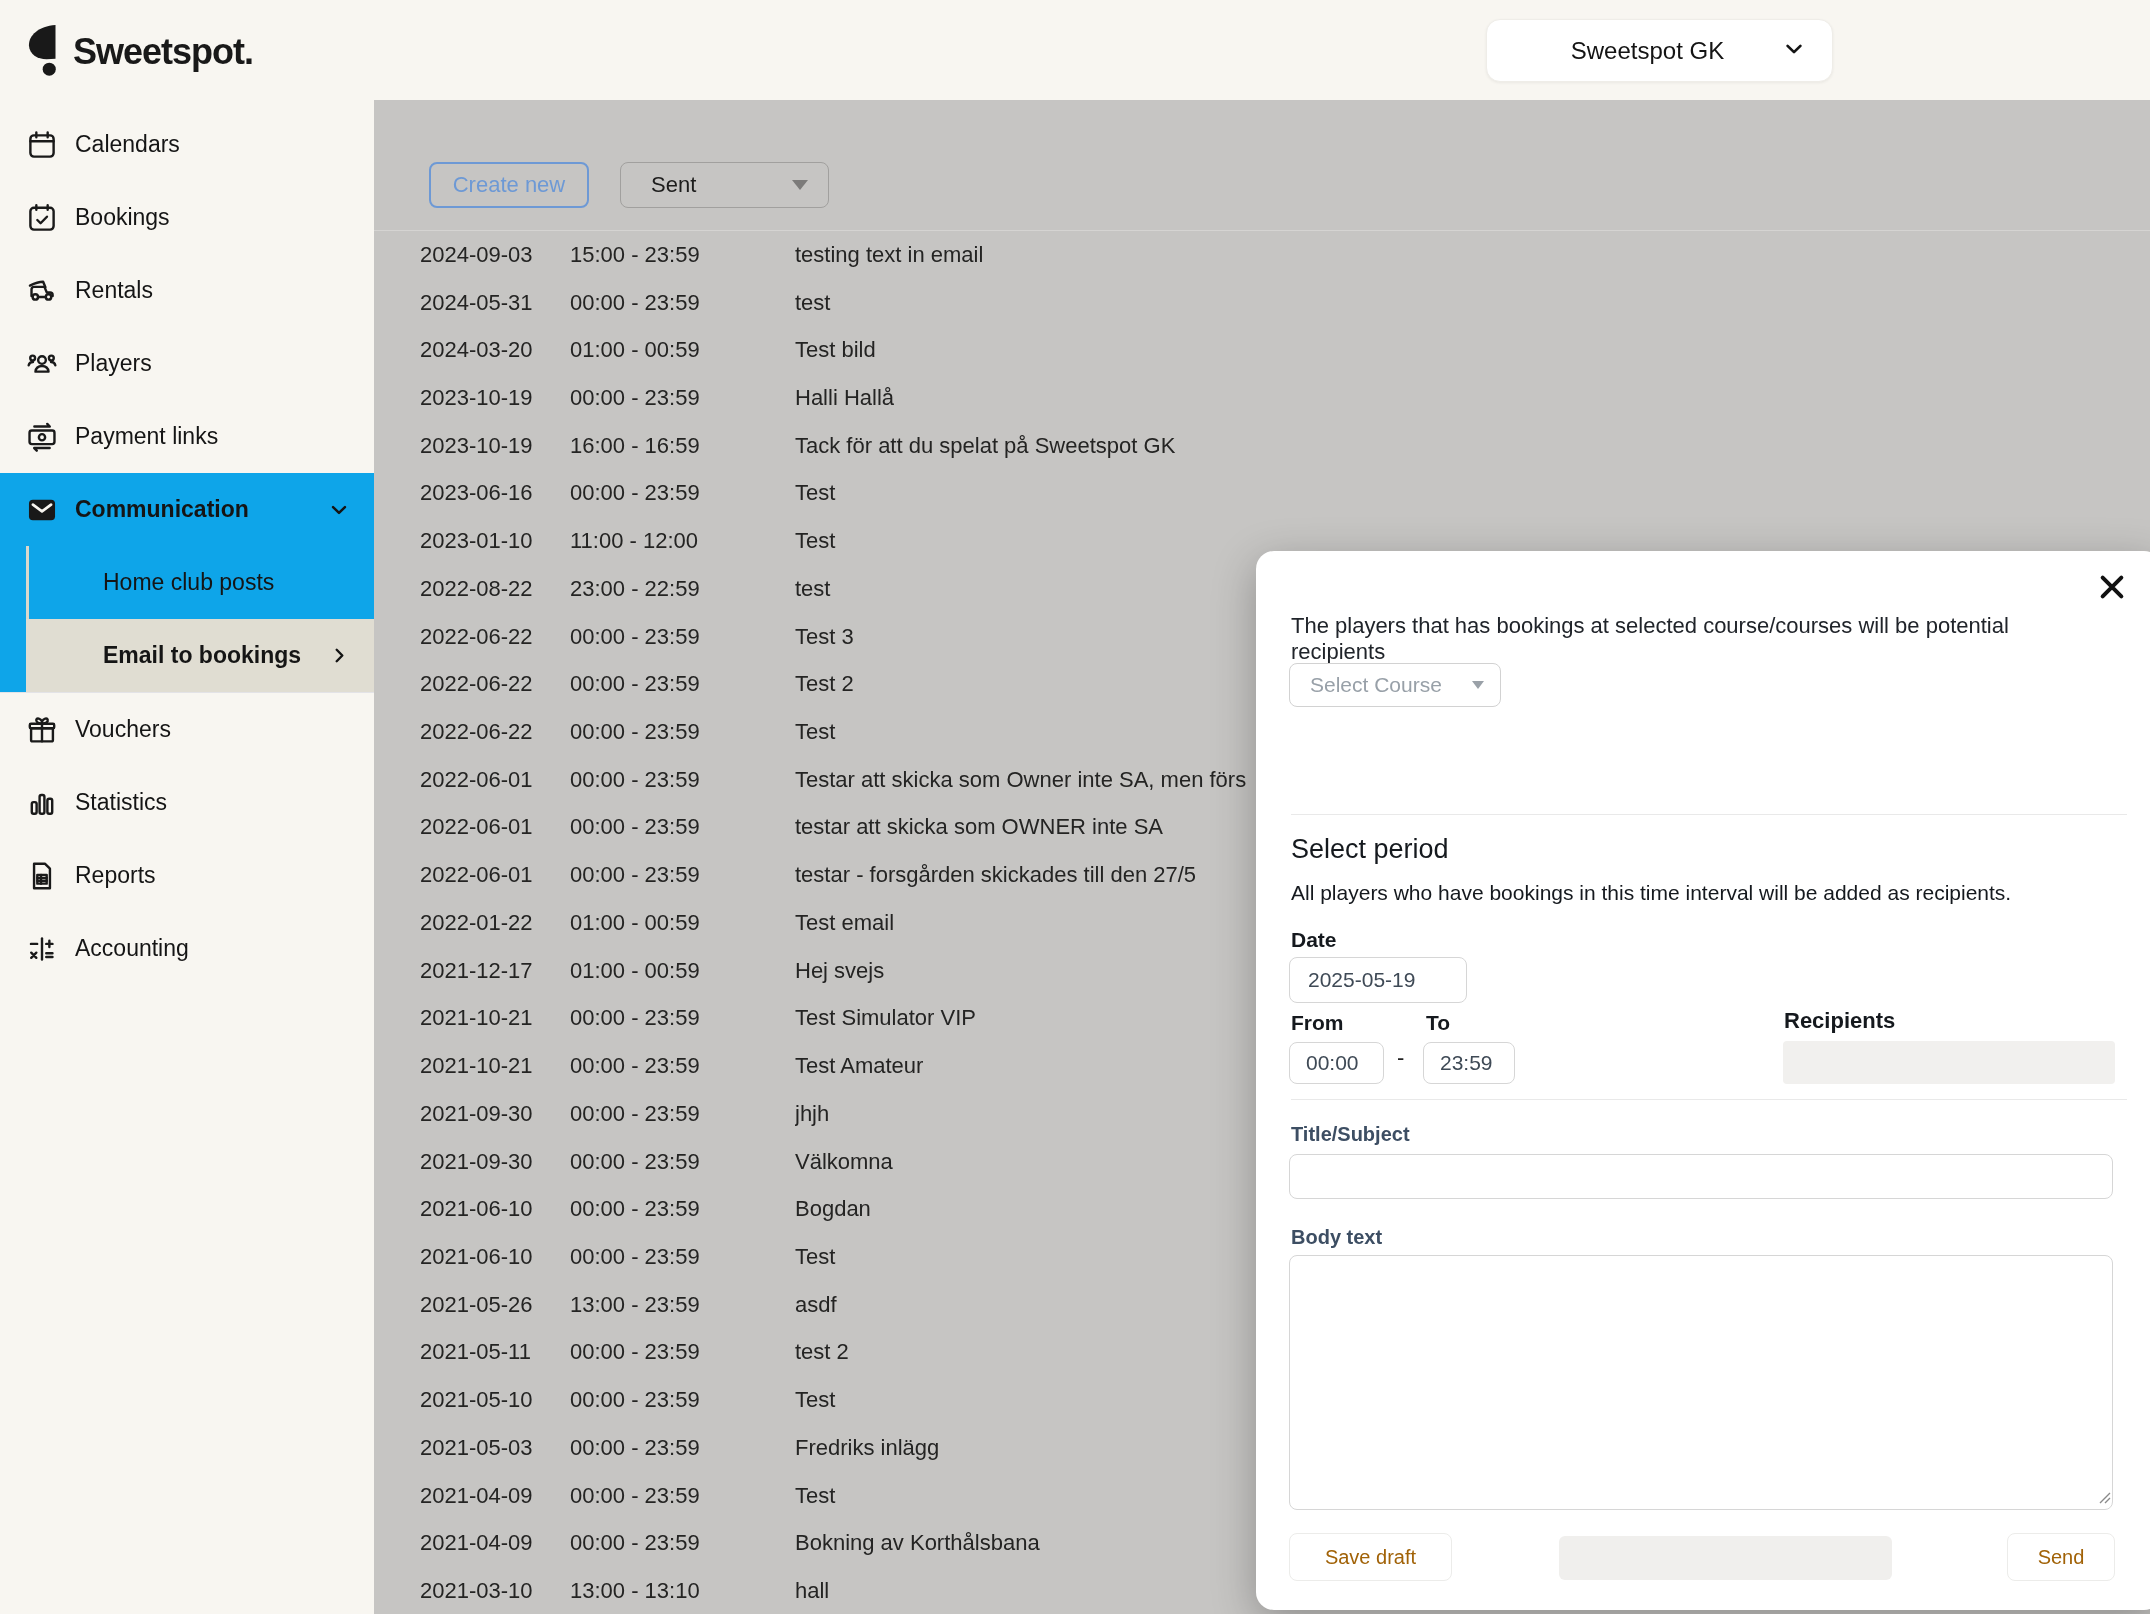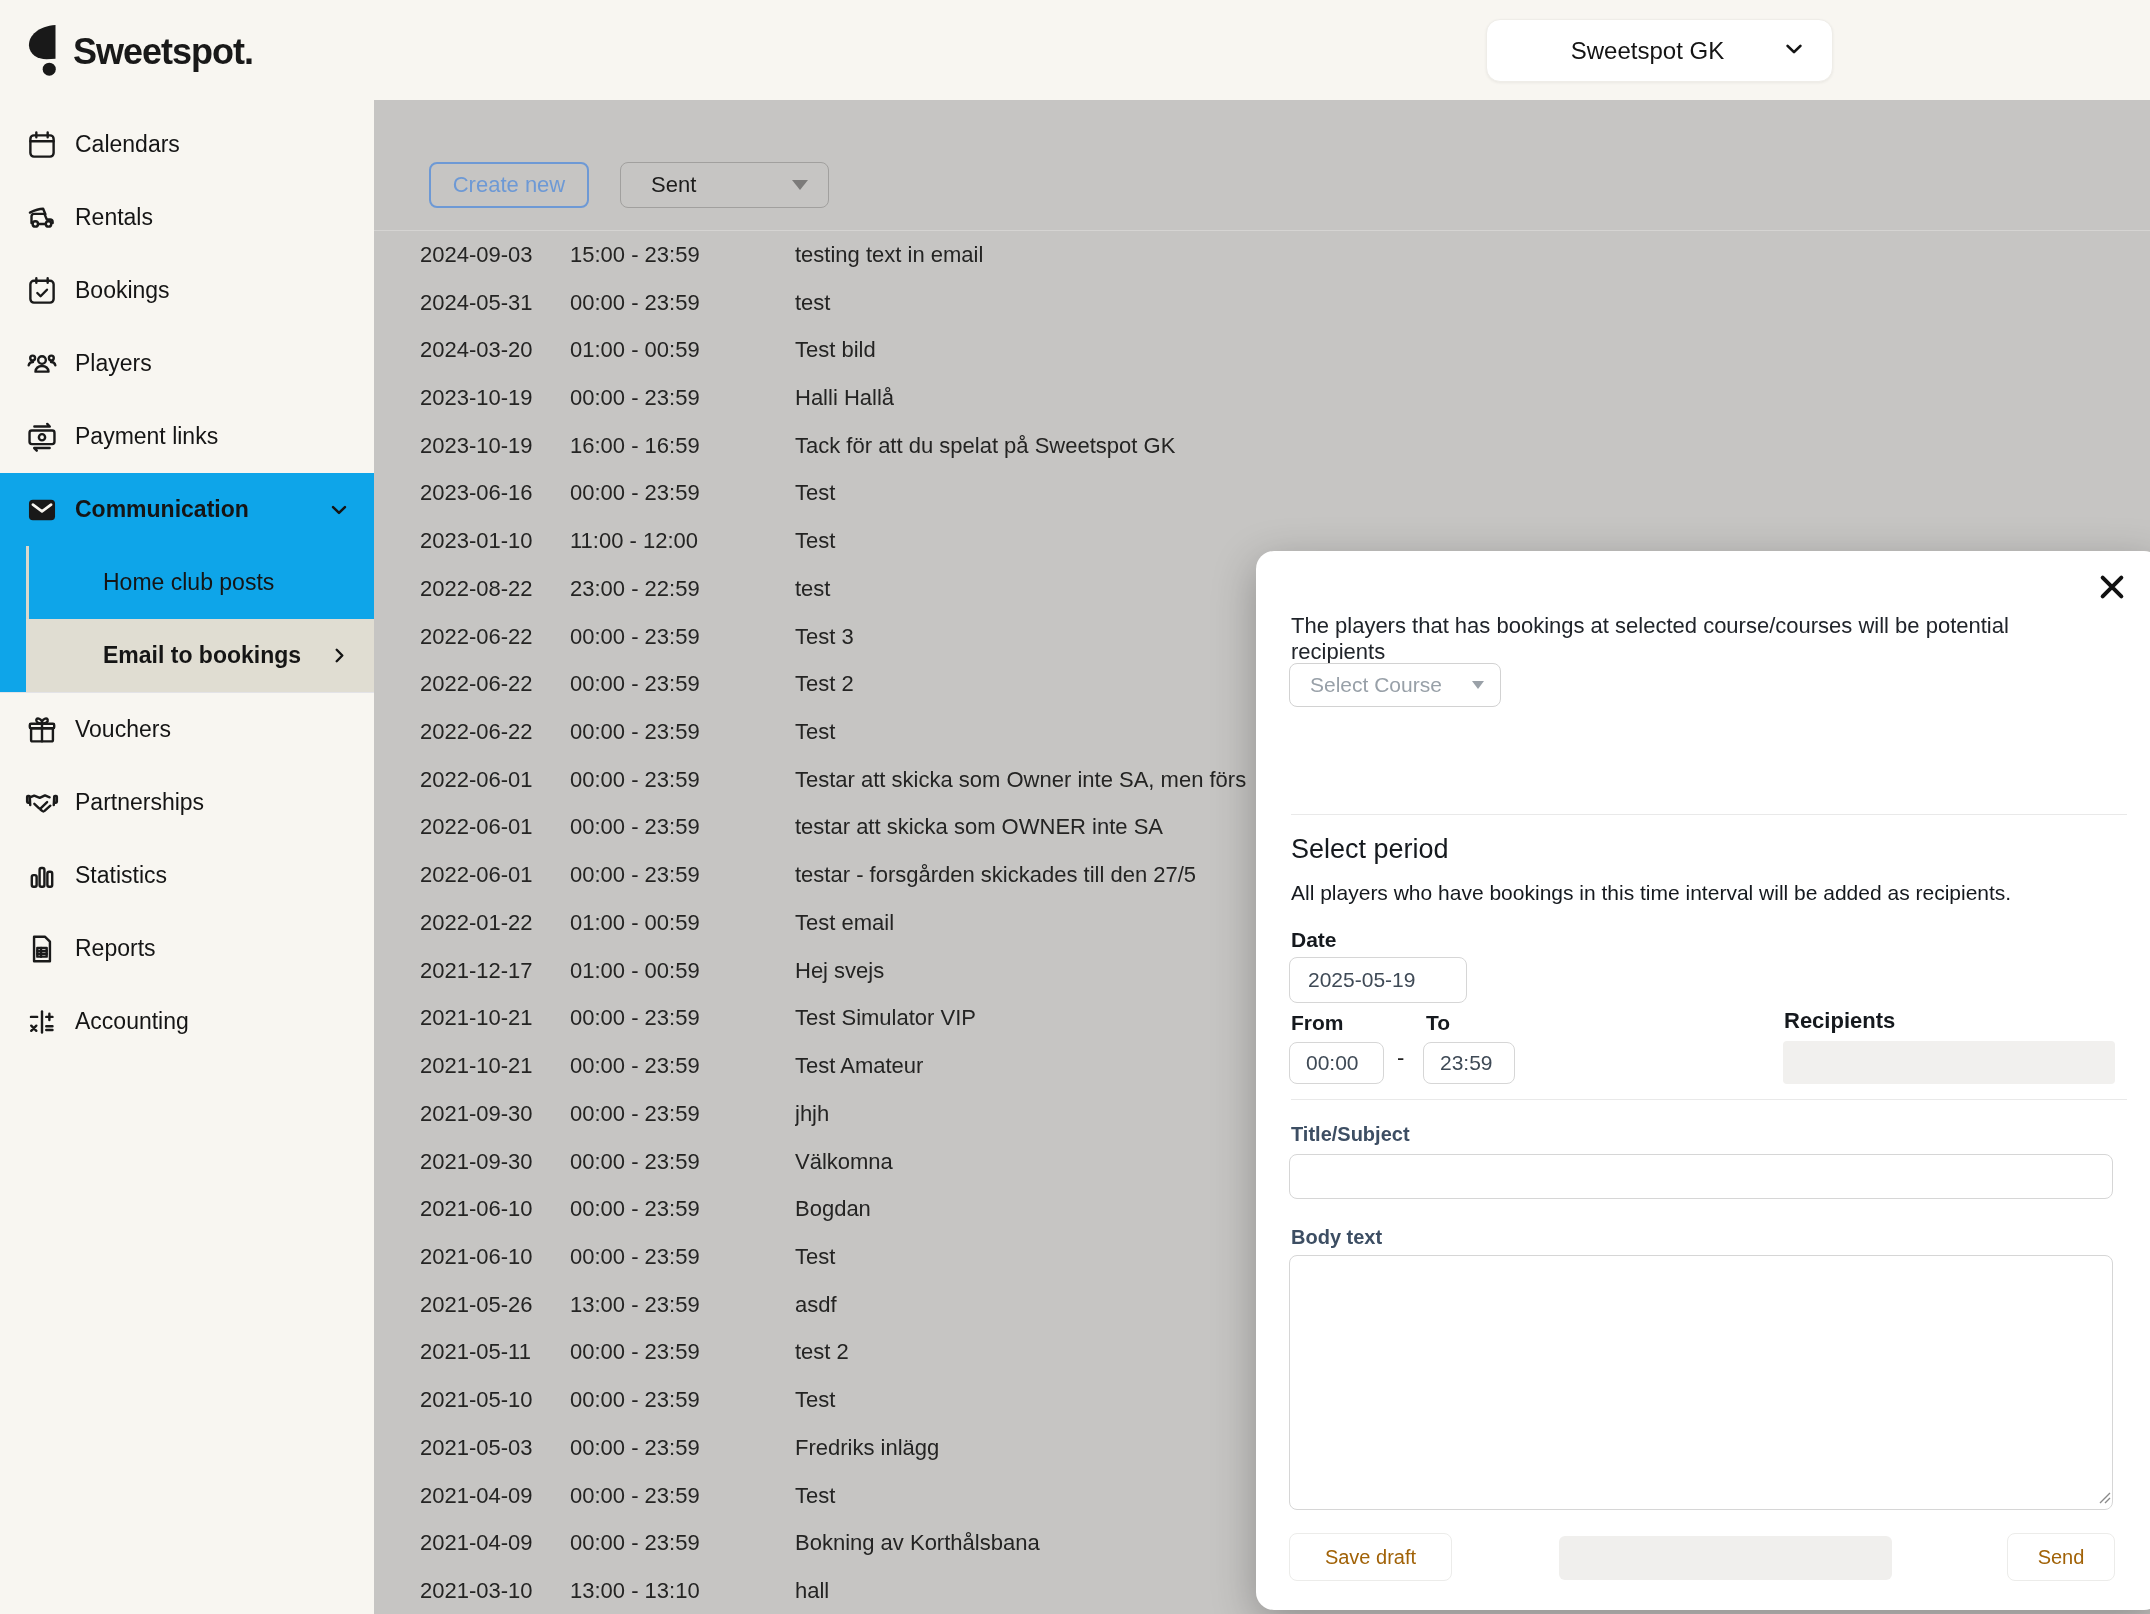--- a/index.html
+++ b/index.html
@@ -112,39 +112,39 @@
               <rect x="3.8" y="5.2" width="16.4" height="15" rx="2.5"></rect>
               <path d="M8 3.2v3.4M16 3.2v3.4M3.8 9.3h16.4"></path>
             </svg>
           </span>
     <span class="lbl">Calendars</span>
   </div>
 
   <div class="nav-item">
     <span class="icon">
             <svg viewBox="0 0 24 24" fill="none" stroke="#1a1a1a" stroke-width="1.7" stroke-linecap="round" stroke-linejoin="round">
+              <rect x="3.8" y="4.8" width="16.4" height="15.4" rx="2.5"></rect>
+              <path d="M8 3v3.2M16 3v3.2"></path>
+              <path d="M8.7 13.4l2.3 2.3 4.5-4.6"></path>
+            </svg>
+          </span>
+    <span class="lbl">Bookings</span>
+  </div>
+
+  <div class="nav-item">
+    <span class="icon">
+            <svg viewBox="0 0 24 24" fill="none" stroke="#1a1a1a" stroke-width="1.7" stroke-linecap="round" stroke-linejoin="round">
               <path d="M3.5 8.2c3.6-1.8 7.2-2.7 9.3-2.7l1.6 3.9"></path>
               <path d="M4.6 15.6V11c0-1 .8-1.9 1.9-1.9h7.2l1.7 4h2.3c1 0 1.8.8 1.8 1.8v.7"></path>
               <circle cx="7.3" cy="16.2" r="1.9"></circle>
               <circle cx="16.6" cy="16.2" r="1.9"></circle>
               <path d="M9.2 16.2h5.5"></path>
             </svg>
           </span>
     <span class="lbl">Rentals</span>
-  </div>
-
-  <div class="nav-item">
-    <span class="icon">
-            <svg viewBox="0 0 24 24" fill="none" stroke="#1a1a1a" stroke-width="1.7" stroke-linecap="round" stroke-linejoin="round">
-              <rect x="3.8" y="4.8" width="16.4" height="15.4" rx="2.5"></rect>
-              <path d="M8 3v3.2M16 3v3.2"></path>
-              <path d="M8.7 13.4l2.3 2.3 4.5-4.6"></path>
-            </svg>
-          </span>
-    <span class="lbl">Bookings</span>
   </div>
 
   <div class="nav-item">
     <span class="icon">
             <svg viewBox="0 0 24 24" fill="none" stroke="#1a1a1a" stroke-width="1.7" stroke-linecap="round" stroke-linejoin="round">
               <circle cx="12" cy="9.2" r="2.7"></circle>
               <path d="M7.4 17.4c.3-2.6 2.2-4 4.6-4s4.3 1.4 4.6 4z"></path>
               <circle cx="5.4" cy="7.8" r="1.7"></circle>
               <circle cx="18.6" cy="7.8" r="1.7"></circle>
               <path d="M2.6 12.9c.4-1.5 1.6-2.3 3-2.3M21.4 12.9c-.4-1.5-1.6-2.3-3-2.3"></path>
@@ -204,33 +204,20 @@
             <svg viewBox="0 0 24 24" fill="none" stroke="#1a1a1a" stroke-width="1.7" stroke-linecap="round" stroke-linejoin="round">
               <rect x="4.3" y="10.8" width="15.4" height="9.2" rx="1"></rect>
               <rect x="3.4" y="7.6" width="17.2" height="3.2" rx="0.8"></rect>
               <path d="M12 7.6v12.4"></path>
               <path d="M12 7.3C9.2 7.5 7.6 6.2 8 4.7c.4-1.4 2.9-1 4 1.3 1.1-2.3 3.6-2.7 4-1.3.4 1.5-1.2 2.8-4 2.6z"></path>
             </svg>
           </span>
     <span class="lbl">Vouchers</span>
   </div>
 
-  <div class="nav-item">
-    <span class="icon">
-            <svg viewBox="0 0 24 24" fill="none" stroke="#1a1a1a" stroke-width="1.7" stroke-linecap="round" stroke-linejoin="round">
-              <path d="M3.4 8.1l3.1-1.3 3.9 1.6 3.7-1.8 3.3 1.4"></path>
-              <path d="M3.4 8.1l.3 5.4M20.6 8.1l-.3 5.4"></path>
-              <path d="M6.6 12.6l3 2.8c.5.5 1.3.5 1.8 0l4.2-4"></path>
-              <path d="M10.9 16.6l1.2 1c.5.4 1.2.4 1.7 0l4.1-3.7"></path>
-              <rect x="1.5" y="7" width="1.9" height="4.8" rx="0.6"></rect>
-              <rect x="20.6" y="7" width="1.9" height="4.8" rx="0.6"></rect>
-            </svg>
-          </span>
-    <span class="lbl">Partnerships</span>
-  </div>
 
   <div class="nav-item">
     <span class="icon">
             <svg viewBox="0 0 24 24" fill="none" stroke="#1a1a1a" stroke-width="1.7" stroke-linecap="round" stroke-linejoin="round">
               <rect x="4.8" y="11.4" width="3.4" height="8.2" rx="1.2"></rect>
               <rect x="10.3" y="6.4" width="3.4" height="13.2" rx="1.2"></rect>
               <rect x="15.8" y="9" width="3.4" height="10.6" rx="1.2"></rect>
             </svg>
           </span>
     <span class="lbl">Statistics</span>

